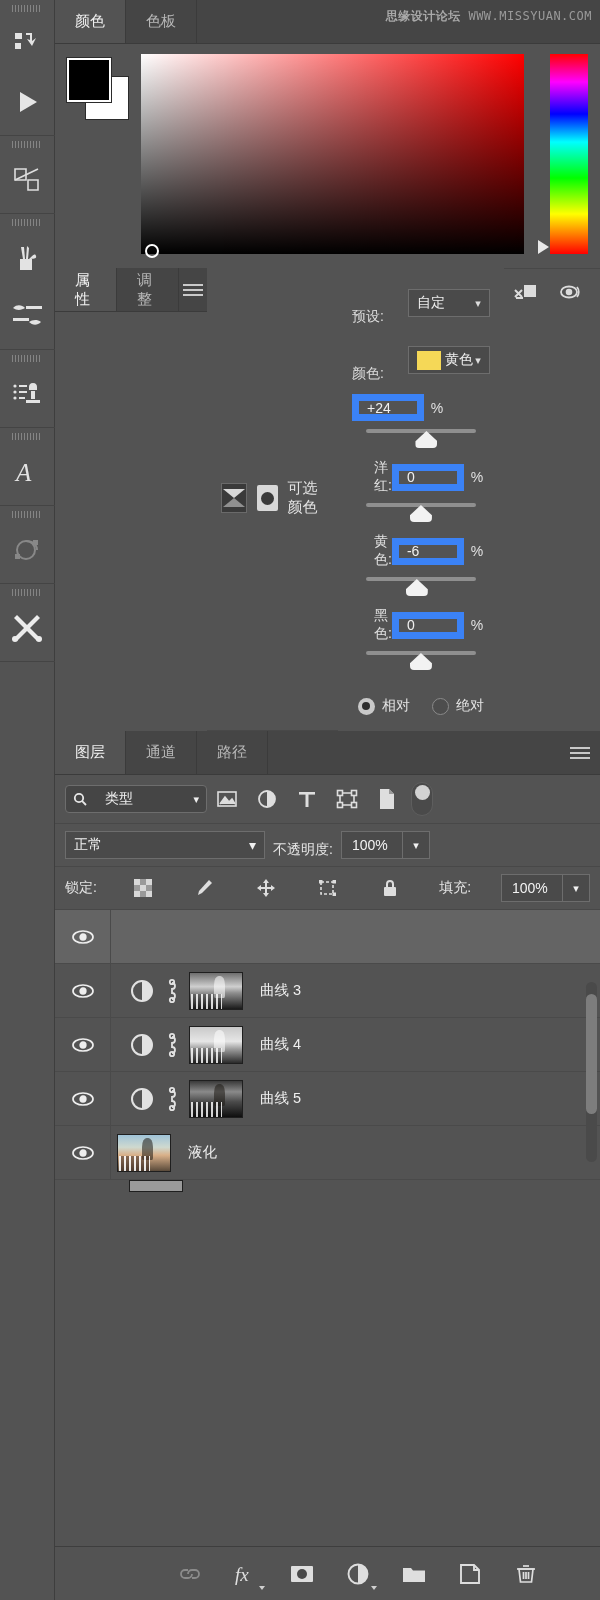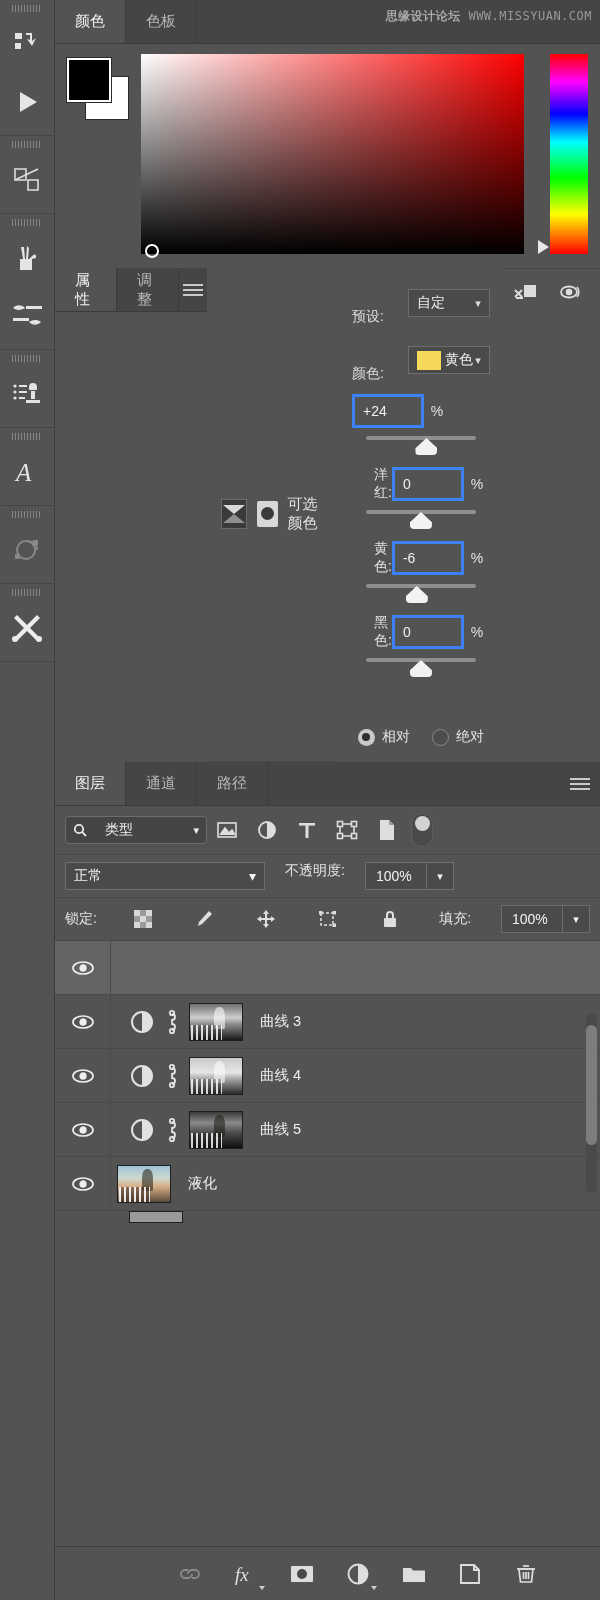--- a/index.html
+++ b/index.html
@@ -111,37 +111,37 @@
     justify-content:space-between;
   }
   .select .chev { color:#ddd; font-size:11px; }
   .select .val { display:flex; align-items:center; gap:4px; }
   .colorchip { width:24px; height:19px; background:#f5d857; display:inline-block; }
 
   .slider-block { margin-bottom:6px; }
   .slider-top { display:flex; align-items:center; }
   .sl-label { flex:1; font-size:14px; color:#e0e0e0; padding-left:22px; }
   .numbox {
-    width:72px; height:34px; background:#535353; border:3px solid #3b82f6;
+    width:72px; height:27px; background:#535353; border:7px solid #3b82f6;
     font-size:14px; color:#f0f0f0; display:flex; align-items:center; padding-left:8px;
   }
   .pct { width:26px; text-align:center; font-size:14px; color:#e0e0e0; }
   .track-wrap { position:relative; height:30px; margin:2px 0 0 0; padding:0 14px; }
   .track { position:absolute; left:14px; right:14px; top:6px; height:4px; background:#8f8f8f; border-radius:2px; }
   .thumb {
     position:absolute; top:8px; width:0; height:0; transform:translateX(-50%);
   }
   .thumb b {
     display:block; width:22px; height:17px; background:#f2f2f2;
     clip-path:polygon(50% 0%, 100% 60%, 100% 100%, 0% 100%, 0% 60%);
     border-radius:0 0 4px 4px; margin-left:-11px;
   }
 
   .radios { display:flex; align-items:center; justify-content:center; gap:22px; padding:16px 0 10px 0; }
-  .radio { display:flex; align-items:center; gap:7px; font-size:14px; color:#e4e4e4;margin-top:24px; }
+  .radio { display:flex; align-items:center; gap:7px; font-size:14px; color:#e4e4e4; }
   .rd {
     width:17px; height:17px; border-radius:50%; background:#c9c9c9;
     display:flex; align-items:center; justify-content:center;
   }
   .rd.off { background:#4d4d4d; border:1px solid #8a8a8a; }
   .rd i { width:8px; height:8px; border-radius:50%; background:#2e2e2e; display:block; }
 
   .prop-spacer { flex:1; min-height:140px; }
   .prop-foot {
     height:46px; border-top:1px solid #484848; background:#535353;
@@ -160,21 +160,21 @@
     display:flex; align-items:center; padding:0 7px; gap:18px; font-size:14px; color:#efefef;
   }
   .kindsel .chev { margin-left:auto; font-size:11px; }
   .fbtn { width:40px; height:30px; display:flex; align-items:center; justify-content:center; }
   .toggle-pill {
     width:22px; height:34px; border-radius:11px; background:#4a4a4a; border:1px solid #5e5e5e;
     position:relative; margin-left:4px;
   }
   .toggle-pill i { position:absolute; left:3px; top:2px; width:15px; height:15px; border-radius:50%; background:#d2d2d2; }
 
-  .blendbar { display:flex; align-items:flex-start; gap:20px; padding:7px 10px; border-bottom:1px solid #484848; }
+  .blendbar { display:flex; align-items:flex-end; gap:8px; padding:7px 10px; border-bottom:1px solid #484848; }
   .blendsel {
     width:200px; height:28px; background:#4a4a4a; border:1px solid #6d6d6d;
     display:flex; align-items:center; justify-content:space-between; padding:0 8px;
     font-size:14px; color:#f0f0f0;
   }
   .opa-label { font-size:14px; color:#e4e4e4; white-space:nowrap; }
   .opa-box {
     height:28px; background:#4a4a4a; border:1px solid #6d6d6d;
     display:flex; align-items:center; font-size:14px; color:#f2f2f2;
   }

